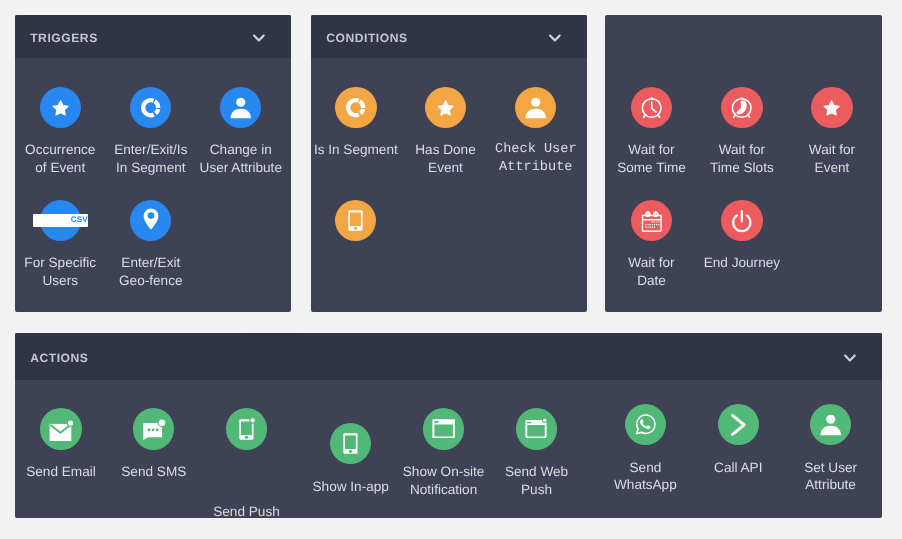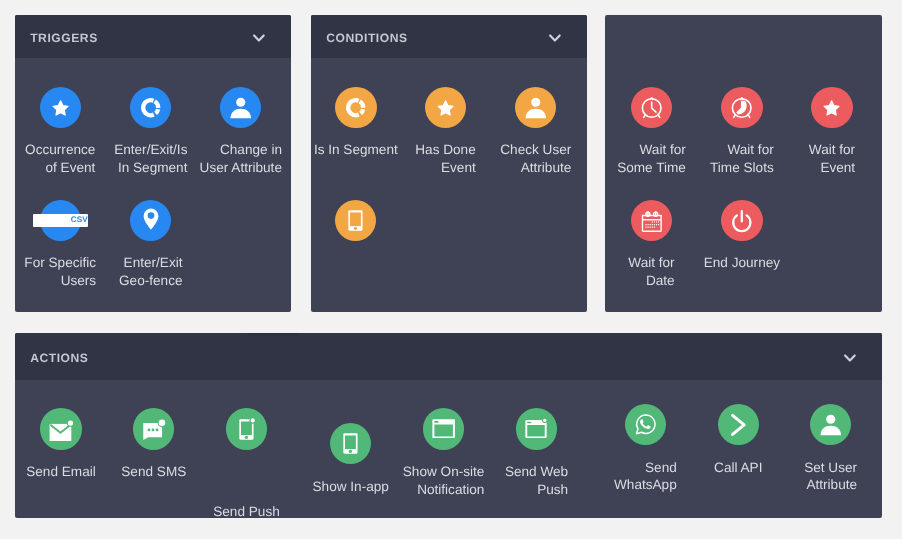--- a/index.html
+++ b/index.html
@@ -21,21 +21,21 @@
     margin-left:15.2px;flex:1;
   }
   .chev-wrap{margin-right:25.9px;display:flex;align-items:center;}
   .chev{width:11.8px;height:8.2px;display:block;margin-top:2.6px;}
   .chev path{fill:none;stroke:#ced1d9;stroke-width:2.35;stroke-linecap:round;stroke-linejoin:round;}
 
   .items{position:absolute;left:0;top:43px;right:0;bottom:0;}
   .item{position:absolute;display:flex;flex-direction:column;align-items:center;}
   .bubble{border-radius:50%;display:flex;align-items:center;justify-content:center;transform:translateZ(0);}
   .lbl{
-    color:#dadce3;font-size:13.6px;line-height:17.6px;text-align:right;
+    color:#dadce3;font-size:13.6px;line-height:17.6px;text-align:center;
     white-space:pre-line;margin-top:13.2px;transform:translateZ(0);
   }
   svg{display:block;overflow:visible;}
   .csv-box{
     width:20.9px;height:12.8px;background:#fff;border-radius:1.1px;
     display:flex;align-items:center;justify-content:center;
     position:relative;top:-0.4px;transform:translateZ(0);padding-left:38px;
   }
   .csv-text{
     font-size:8.1px;font-weight:bold;letter-spacing:0.2px;
@@ -139,21 +139,21 @@
         </div>
         <div class="item" style="left: 74.5px; top: 28.8px; width: 120px;">
           <div class="bubble" style="width: 41.4px; height: 41.4px; background: rgb(242, 166, 68);">
             <svg viewBox="0 0 24 24" width="19.2" height="19.2">
               <path fill="#fff" stroke="#fff" stroke-width="1.5" stroke-linejoin="round" d="M12 3.6 14.86 9.42 21.3 10.35 16.65 14.88 17.75 21.3 12 18.27 6.25 21.3 7.35 14.88 2.7 10.35 9.14 9.42Z"></path>
             </svg>
           </div>
           <div class="lbl">Has Done
 Event</div>
         </div>
-        <div class="item" style="left: 164.8px; top: 28.8px; width: 120px;">
+        <div class="item" style="left: 164.8px; top: 28.8px; width: 120px; font-family: Liberation Mono, monospace;">
           <div class="bubble" style="width: 41.4px; height: 41.4px; background: rgb(242, 166, 68);">
             <svg viewBox="0 0 24 24" width="21.5" height="21.5">
               <circle cx="12" cy="5.8" r="5.1" fill="#fff"></circle>
               <path fill="#fff" d="M0.55 23.6c0-6.9 5.1-10.6 11.45-10.6s11.45 3.7 11.45 10.6z"></path>
             </svg>
           </div>
           <div class="lbl">Check User
 Attribute</div>
         </div>
         <div class="item" style="left: -15.3px; top: 141.9px; width: 120px;">

